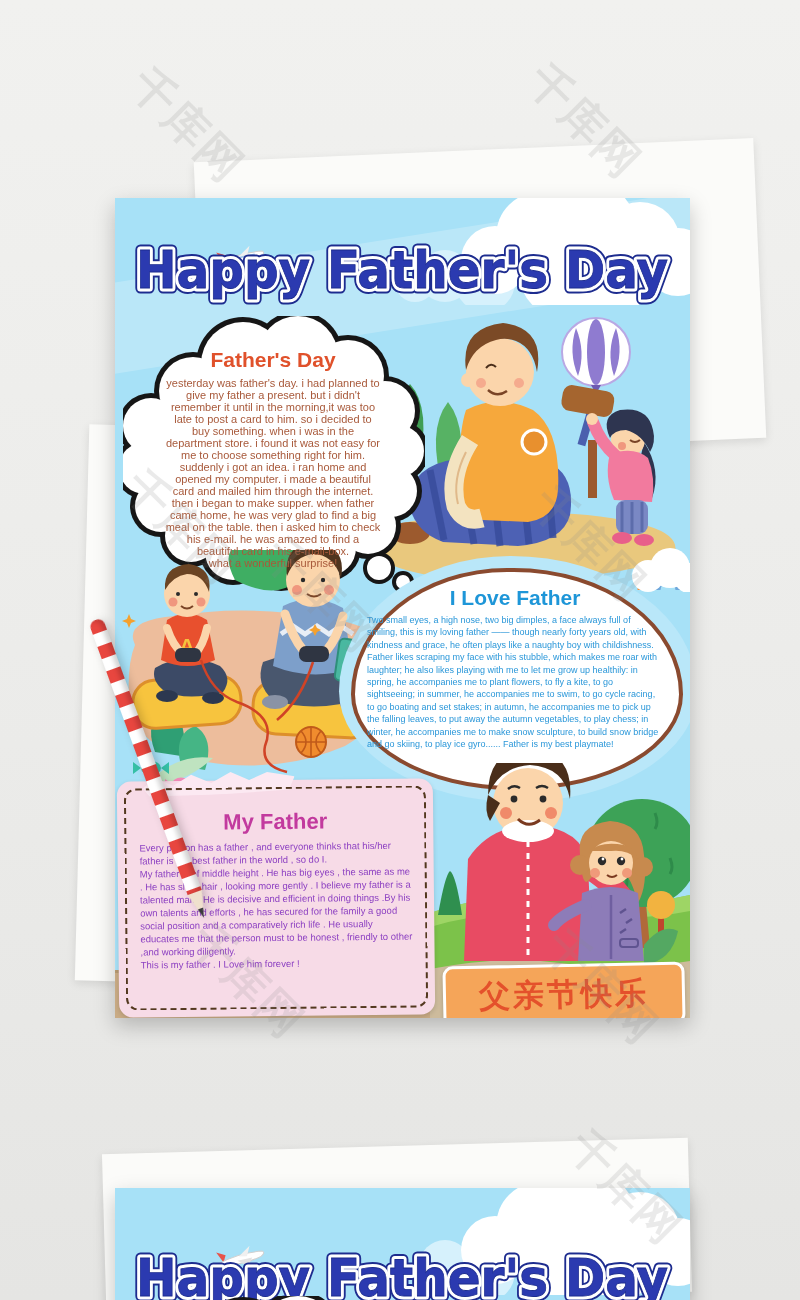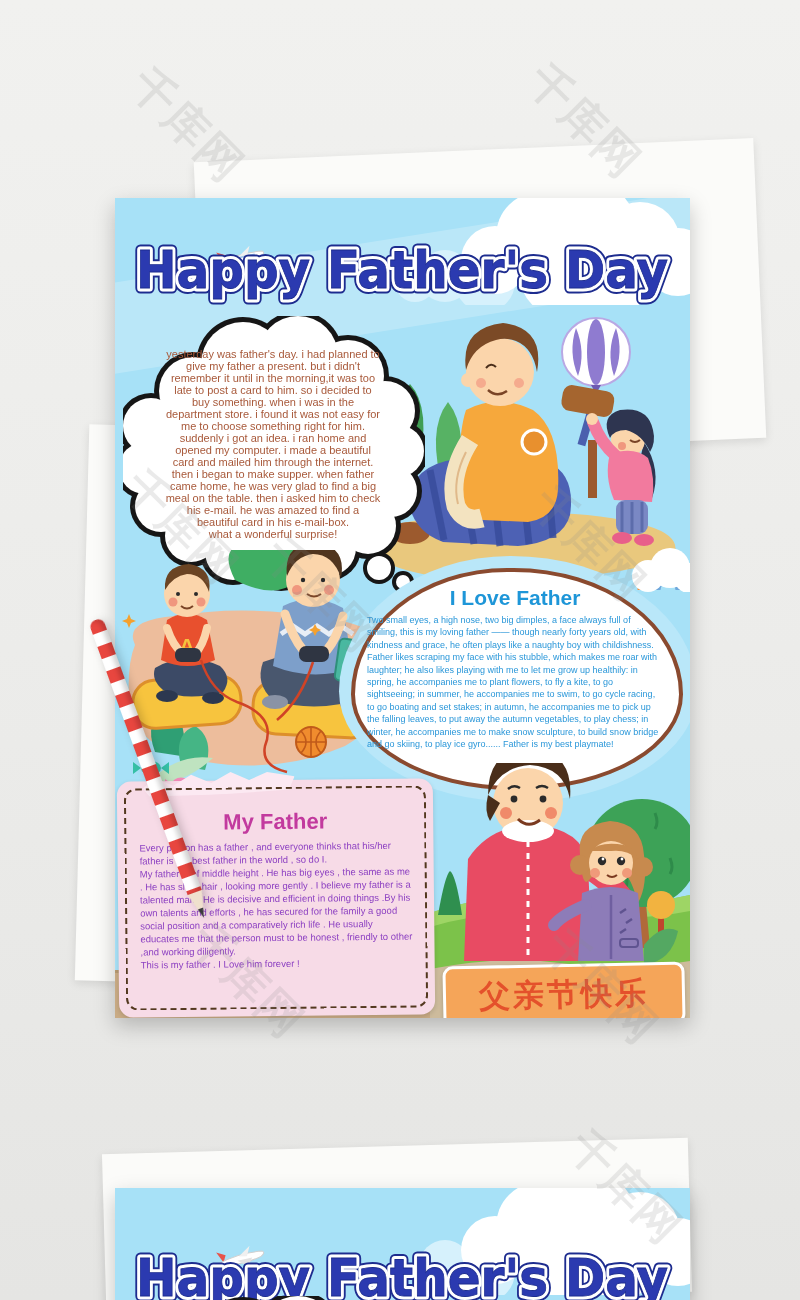--- a/index.html
+++ b/index.html
@@ -223,20 +223,21 @@
           <circle cx="68" cy="220" r="26"></circle>
         <circle cx="38" cy="190" r="26"></circle>
           <circle cx="22" cy="152" r="26"></circle>
           <circle cx="28" cy="110" r="28"></circle>
         <rect x="38" y="62" width="228" height="160" rx="40"></rect>
         <circle cx="256" cy="252" r="12"></circle>
           <circle cx="280" cy="266" r="7"></circle>
       </g>
     </svg>
     <div class="cloud-text">
+      <h3>Father's Day</h3>
       <div class="body">yesterday was father's day. i had planned to give my father a present. but i didn't remember it until in the morning,it was too late to post a card to him. so i decided to buy something. when i was in the department store. i found it was not easy for me to choose something right for him.
 suddenly i got an idea. i ran home and opened my computer. i made a beautiful card and mailed him through the internet. then i began to make supper. when father came home, he was very glad to find a big meal on the table. then i asked him to check his e-mail. he was amazed to find a beautiful card in his e-mail-box.
 what a wonderful surprise!</div>
     </div>
 
     <span class="sparkle sp1">✦</span>
     <span class="sparkle sp2">★</span>
 
     <svg class="boys-svg" viewBox="0 0 290 252">
       <path d="M120 30 Q98 -12 150 -8 Q198 -12 180 32 Q160 50 120 30 Z" fill="#3fae63"></path>

